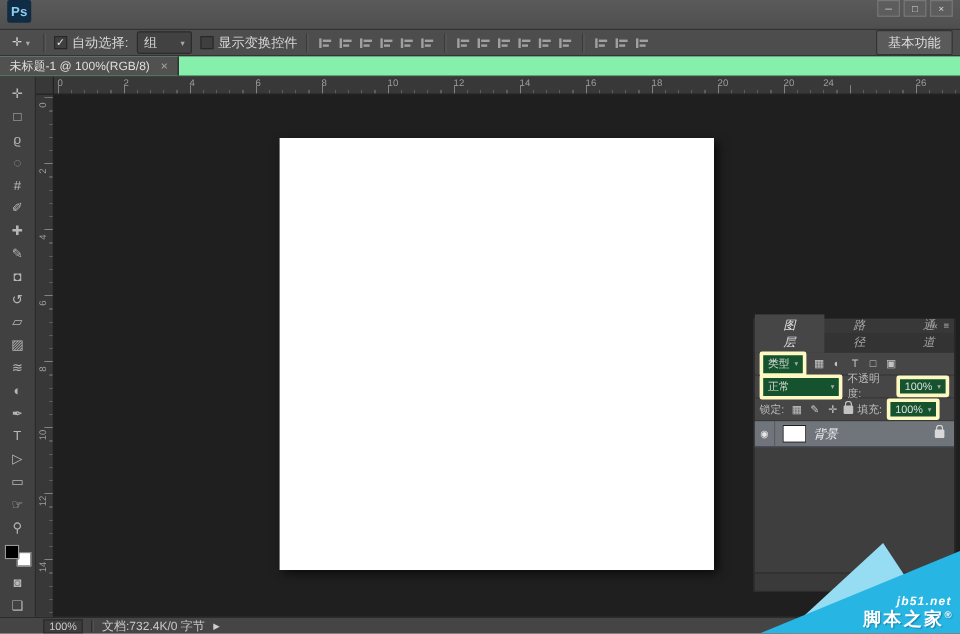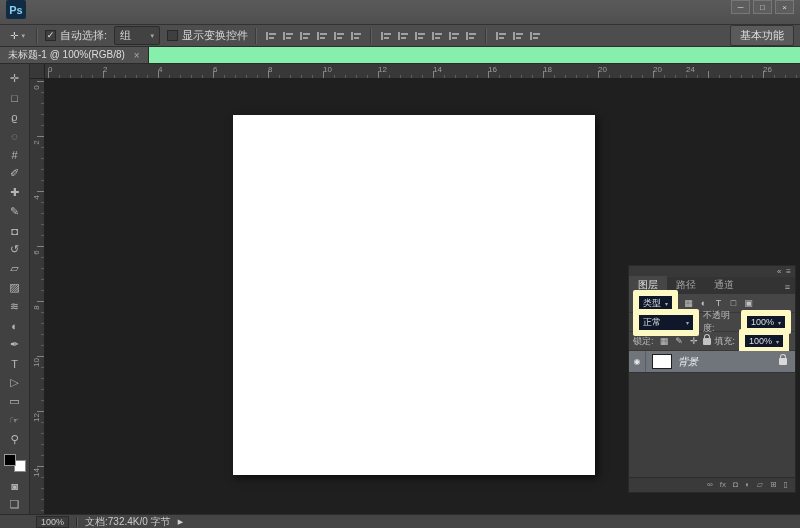--- a/index.html
+++ b/index.html
@@ -62,25 +62,25 @@
     background-size:7px 100%,3px 100%; background-position:right 2px,right 2px; background-repeat:no-repeat; }
   .rnum { position:absolute; top:1px; font-size:8px; color:#9c9c9c; }
   .rvnum { position:absolute; left:1px; font-size:8px; color:#9c9c9c; transform:rotate(-90deg); transform-origin:center; width:10px; text-align:center; }
   .canvas { position:absolute; left:15px; top:15px; right:0; bottom:0; background:#1f1f1f; }
   .document { position:absolute; left:188px; top:36px; width:362px; height:360px; background:#ffffff; box-shadow:3px 3px 8px rgba(0,0,0,.65); }
 
   
   .layers-panel { position:absolute; right:4px; top:201px; width:168px; height:228px; background:#464646; border:1px solid #282828; z-index:10; display:flex; flex-direction:column; font-size:10px; color:#d2d2d2; }
   .panel-top { height:11px; background:#383838; display:flex; justify-content:flex-end; align-items:center; gap:5px; padding:0 4px; font-size:8px; color:#b0b0b0; }
   .panel-tabs { height:17px; background:#333333; display:flex; align-items:flex-end; }
-  .ptab { padding:2px 9px 2px; color:#a6a6a6; }
+  .ptab { padding:2px 24px 2px; color:#a6a6a6;font-style:italic; }
   .ptab.active { background:#464646; color:#e2e2e2; }
   .pmenu { margin-left:auto; padding:0 5px 2px; color:#b0b0b0; font-size:9px; }
   .prow { height:19px; display:flex; align-items:center; gap:4px; padding:0 4px; border-bottom:1px solid #383838; }
-  .pdd { display:flex; align-items:center; justify-content:space-between; gap:4px; background:#0f172a; border:6px solid #fef9c3; border-radius:2px; padding:1px 4px; font-size:9px; color:#ddd; }
+  .pdd { display:flex; align-items:center; justify-content:space-between; gap:4px; background:#14532d; border:3px solid #fef9c3; border-radius:2px; padding:1px 4px; font-size:9px; color:#ddd; }
   .pdd .caret { font-size:6px; }
   .plabel { font-size:9px; color:#bdbdbd; }
   .ficon { width:13px; height:13px; display:flex; align-items:center; justify-content:center; font-size:9px; color:#c2c2c2; }
   .filter-icons, .lock-icons { display:flex; gap:2px; align-items:center; }
   .layer-list { flex:1; background:#3e3e3e; }
   .layer-row { height:22px; display:flex; align-items:center; background:#70757c; border-bottom:1px solid #30343a; }
   .eye { width:17px; height:100%; display:flex; align-items:center; justify-content:center; border-right:1px solid #5a5e64; font-size:8px; color:#e8e8e8; }
   .thumb { width:20px; height:15px; background:#fff; border:1px solid #1e1e1e; margin:0 6px; }
   .lname { flex:1; font-size:10px; font-style:italic; color:#f0f0f0; }
   .css-lock { width:8px; height:7px; background:#d8d8d8; border-radius:1px; position:relative; margin-right:8px; }
@@ -310,14 +310,22 @@
 
   </div>
 
   <div class="statusbar">
     <span class="zoomfield">100%</span>
     <span class="sdiv"></span>
     <span>文档:732.4K/0 字节</span>
     <span class="sarrow">▶</span>
   </div>
 
+  <div class="watermark">
+    <div class="wm-tri-back"></div>
+    <div class="wm-tri"></div>
+    <div class="wm-text">
+      <div class="wm-site">jb51.net</div>
+      <div class="wm-name"><span>脚本之家</span><span class="wm-reg">®</span></div>
+    </div>
+  </div>
 
 </div>
 
 </body></html>

